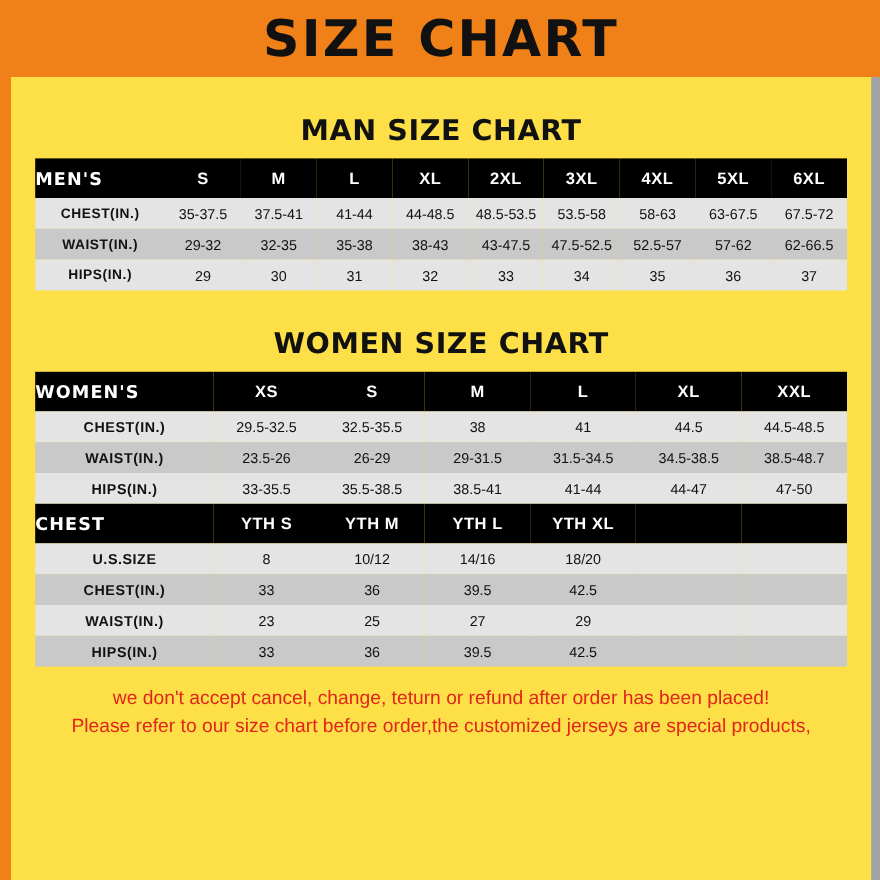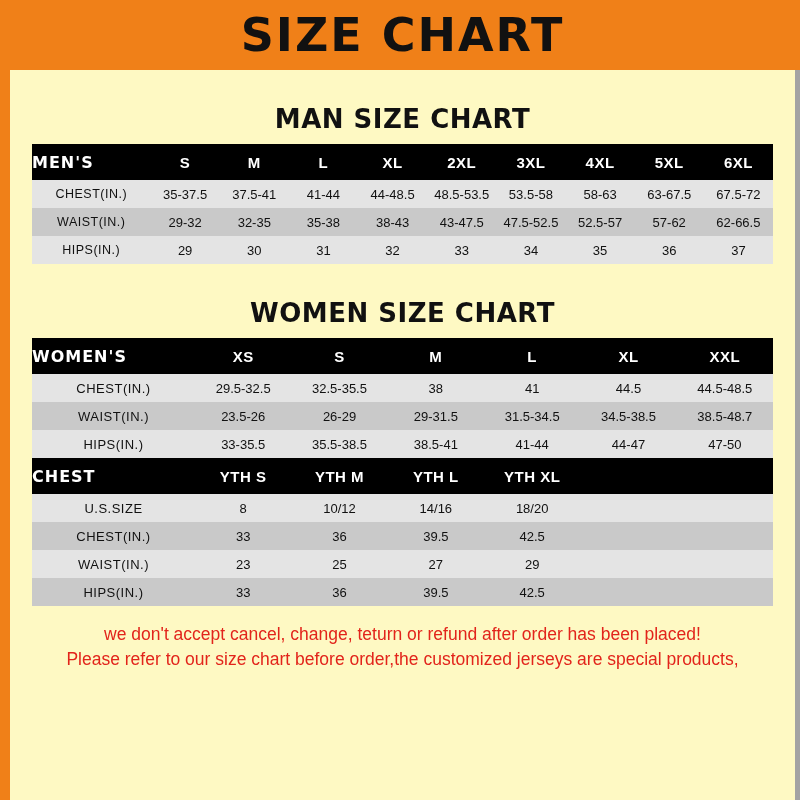--- a/index.html
+++ b/index.html
@@ -10,24 +10,24 @@
     width: 800px;
     height: 800px;
     background: #ffffff;
     font-family: "Liberation Sans", sans-serif;
     overflow: hidden;
   }
   .page {
     width: 800px;
     height: 800px;
     position: relative;
-    background: #fef9c3;
+    background: #fde047;
     box-sizing: border-box;
     border-left: 10px solid #f08018;
-    border-right: 5px solid #a3a3a3;
+    border-right: 8px solid #a3a3a3;
   }
   .header-banner {
     background: #f08018;
     height: 70px;
     display: flex;
     align-items: center;
     justify-content: center;
     margin: 0 -10px;
   }
   .header-title {
@@ -79,21 +79,21 @@
     font-size: 16px;
     letter-spacing: 1px;
   }
   table.size-table tbody tr.alt-light td {
     background: #e4e4e4;
   }
   table.size-table tbody tr.alt-dark td {
     background: #c9c9c9;
   }
   table.size-table tbody td.rowlabel {
-    font-weight: normal;
+    font-weight: bold;
     letter-spacing: 0.5px;
   }
   
   .man-table thead th { height: 36px; }
   .man-table td { height: 27px; font-size: 12.5px; }
   .man-table td.rowlabel { font-size: 12.5px; }
   
   .women-table thead th { height: 42px; font-size: 17px; }
   .women-table thead th.rowlabel { font-size: 17px; }
   .women-table td { height: 31px; font-size: 14px; }

